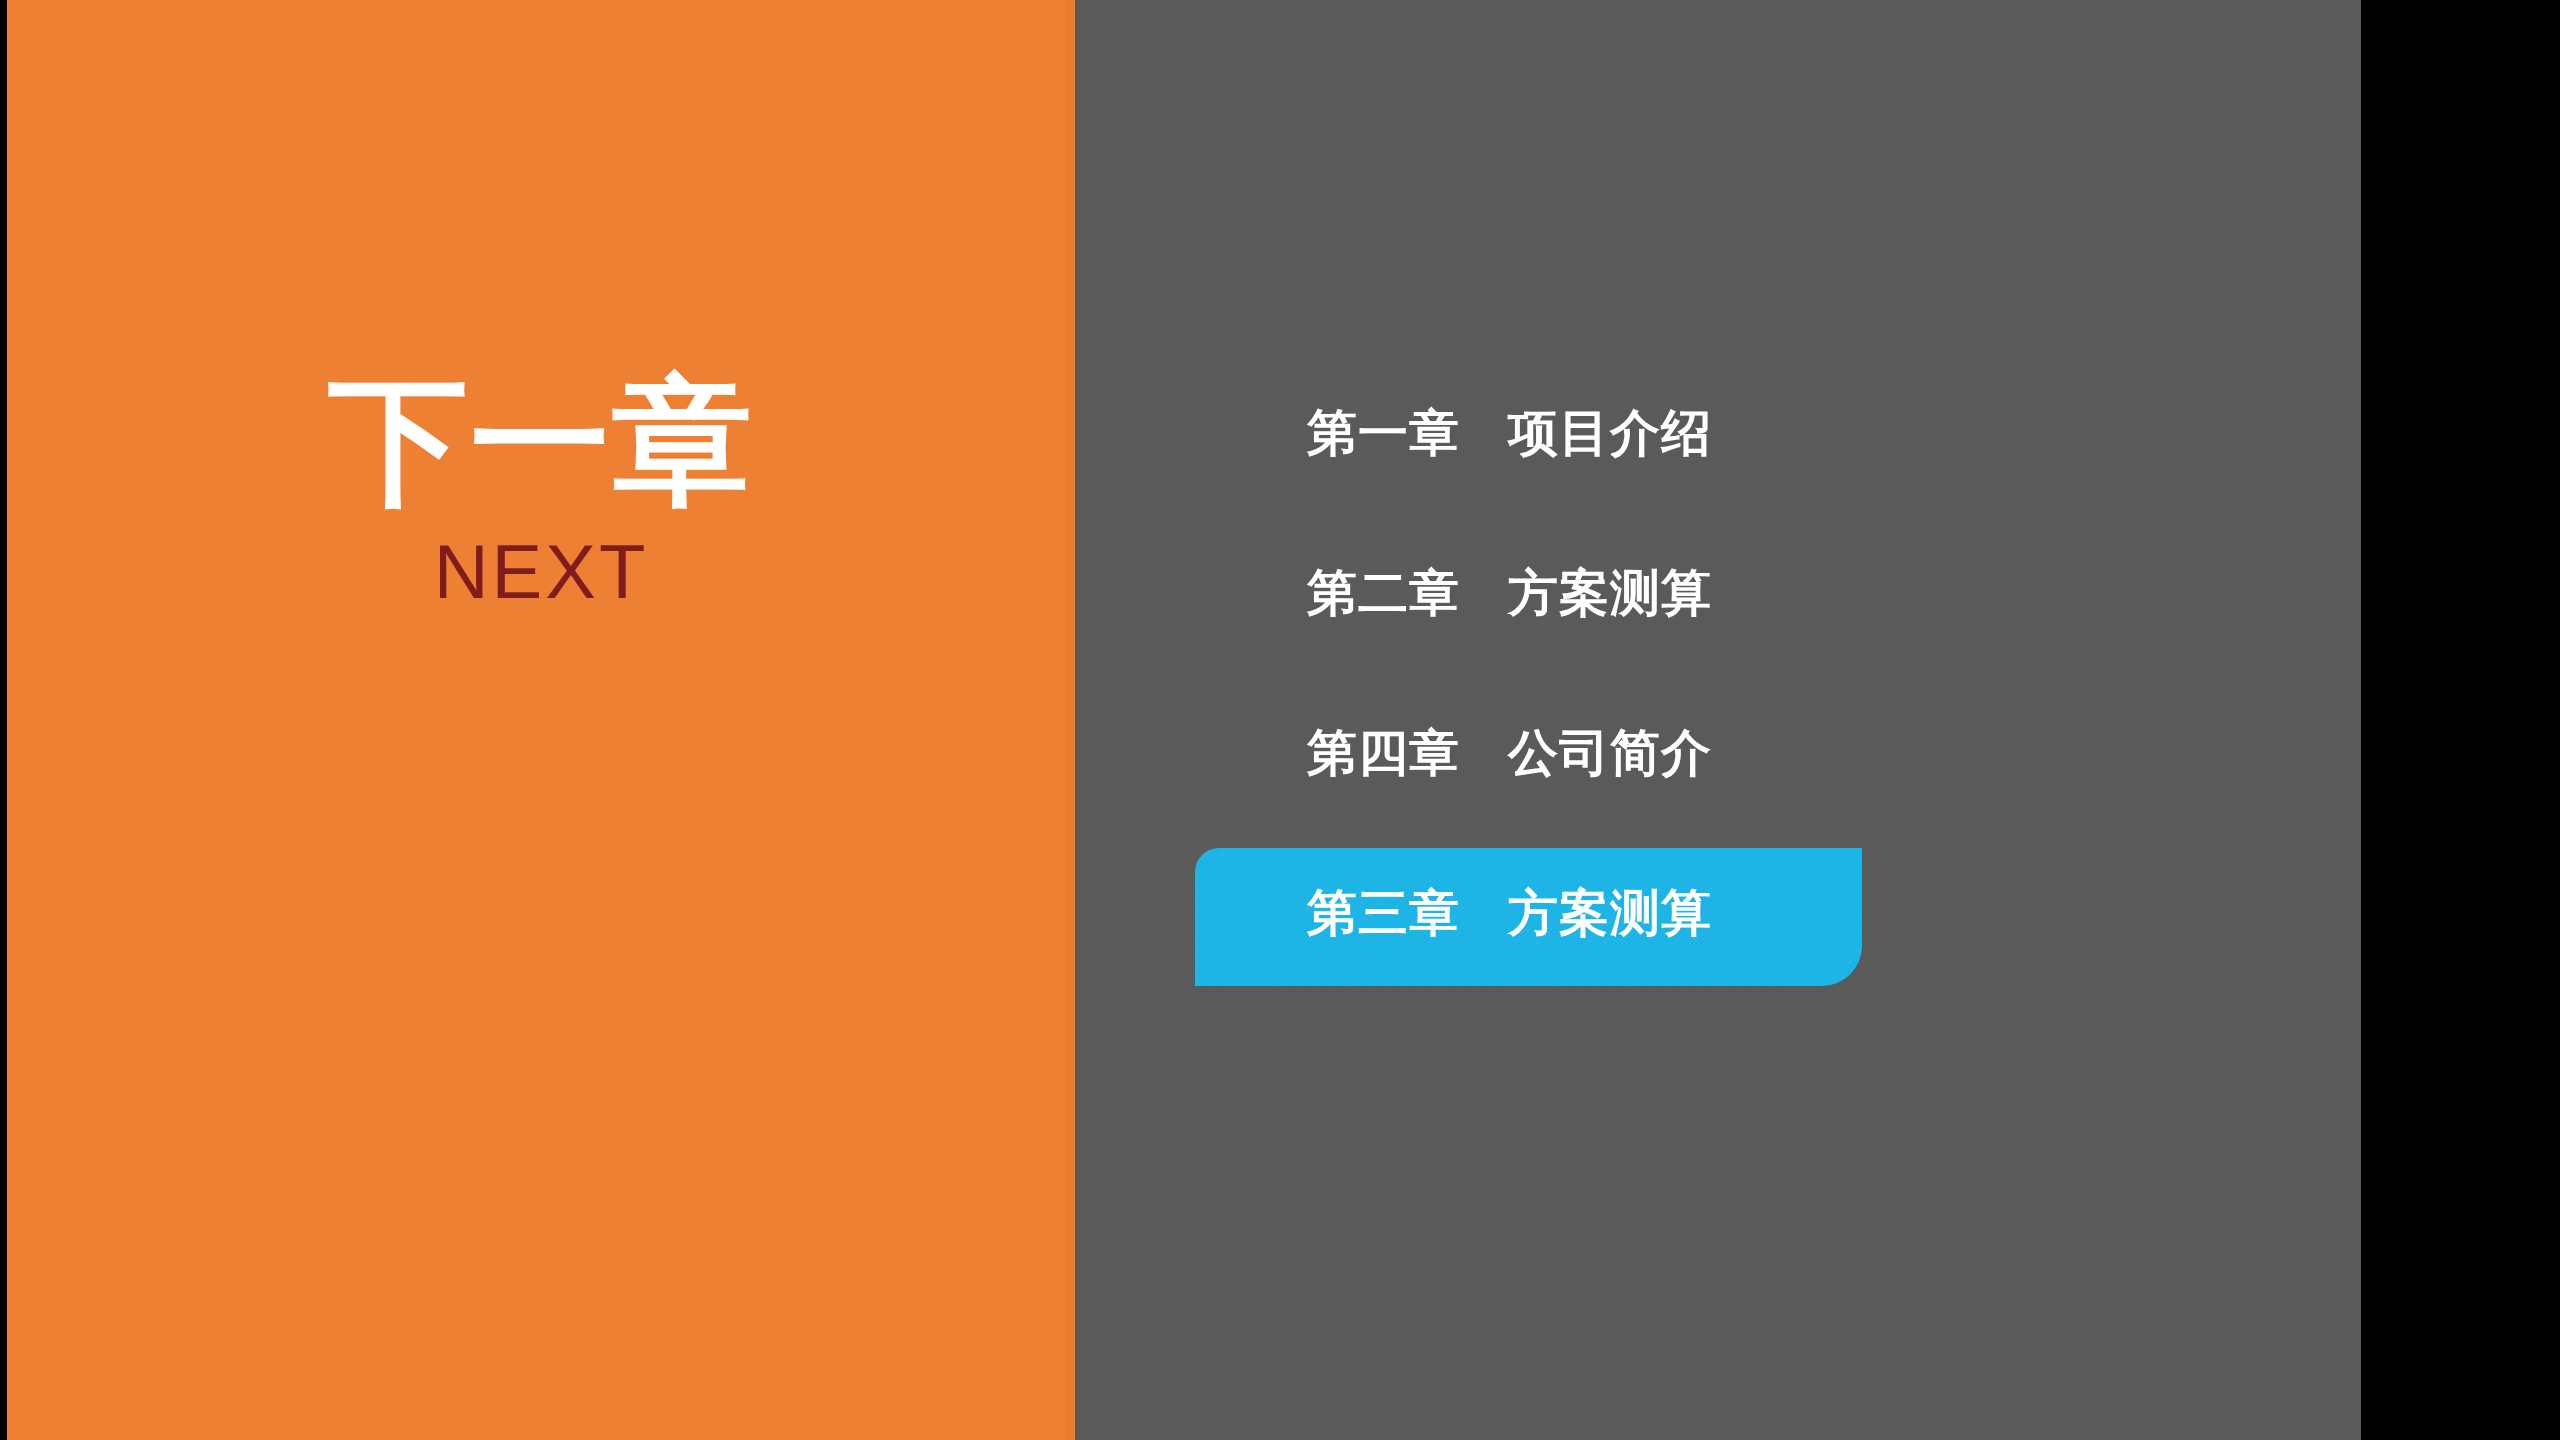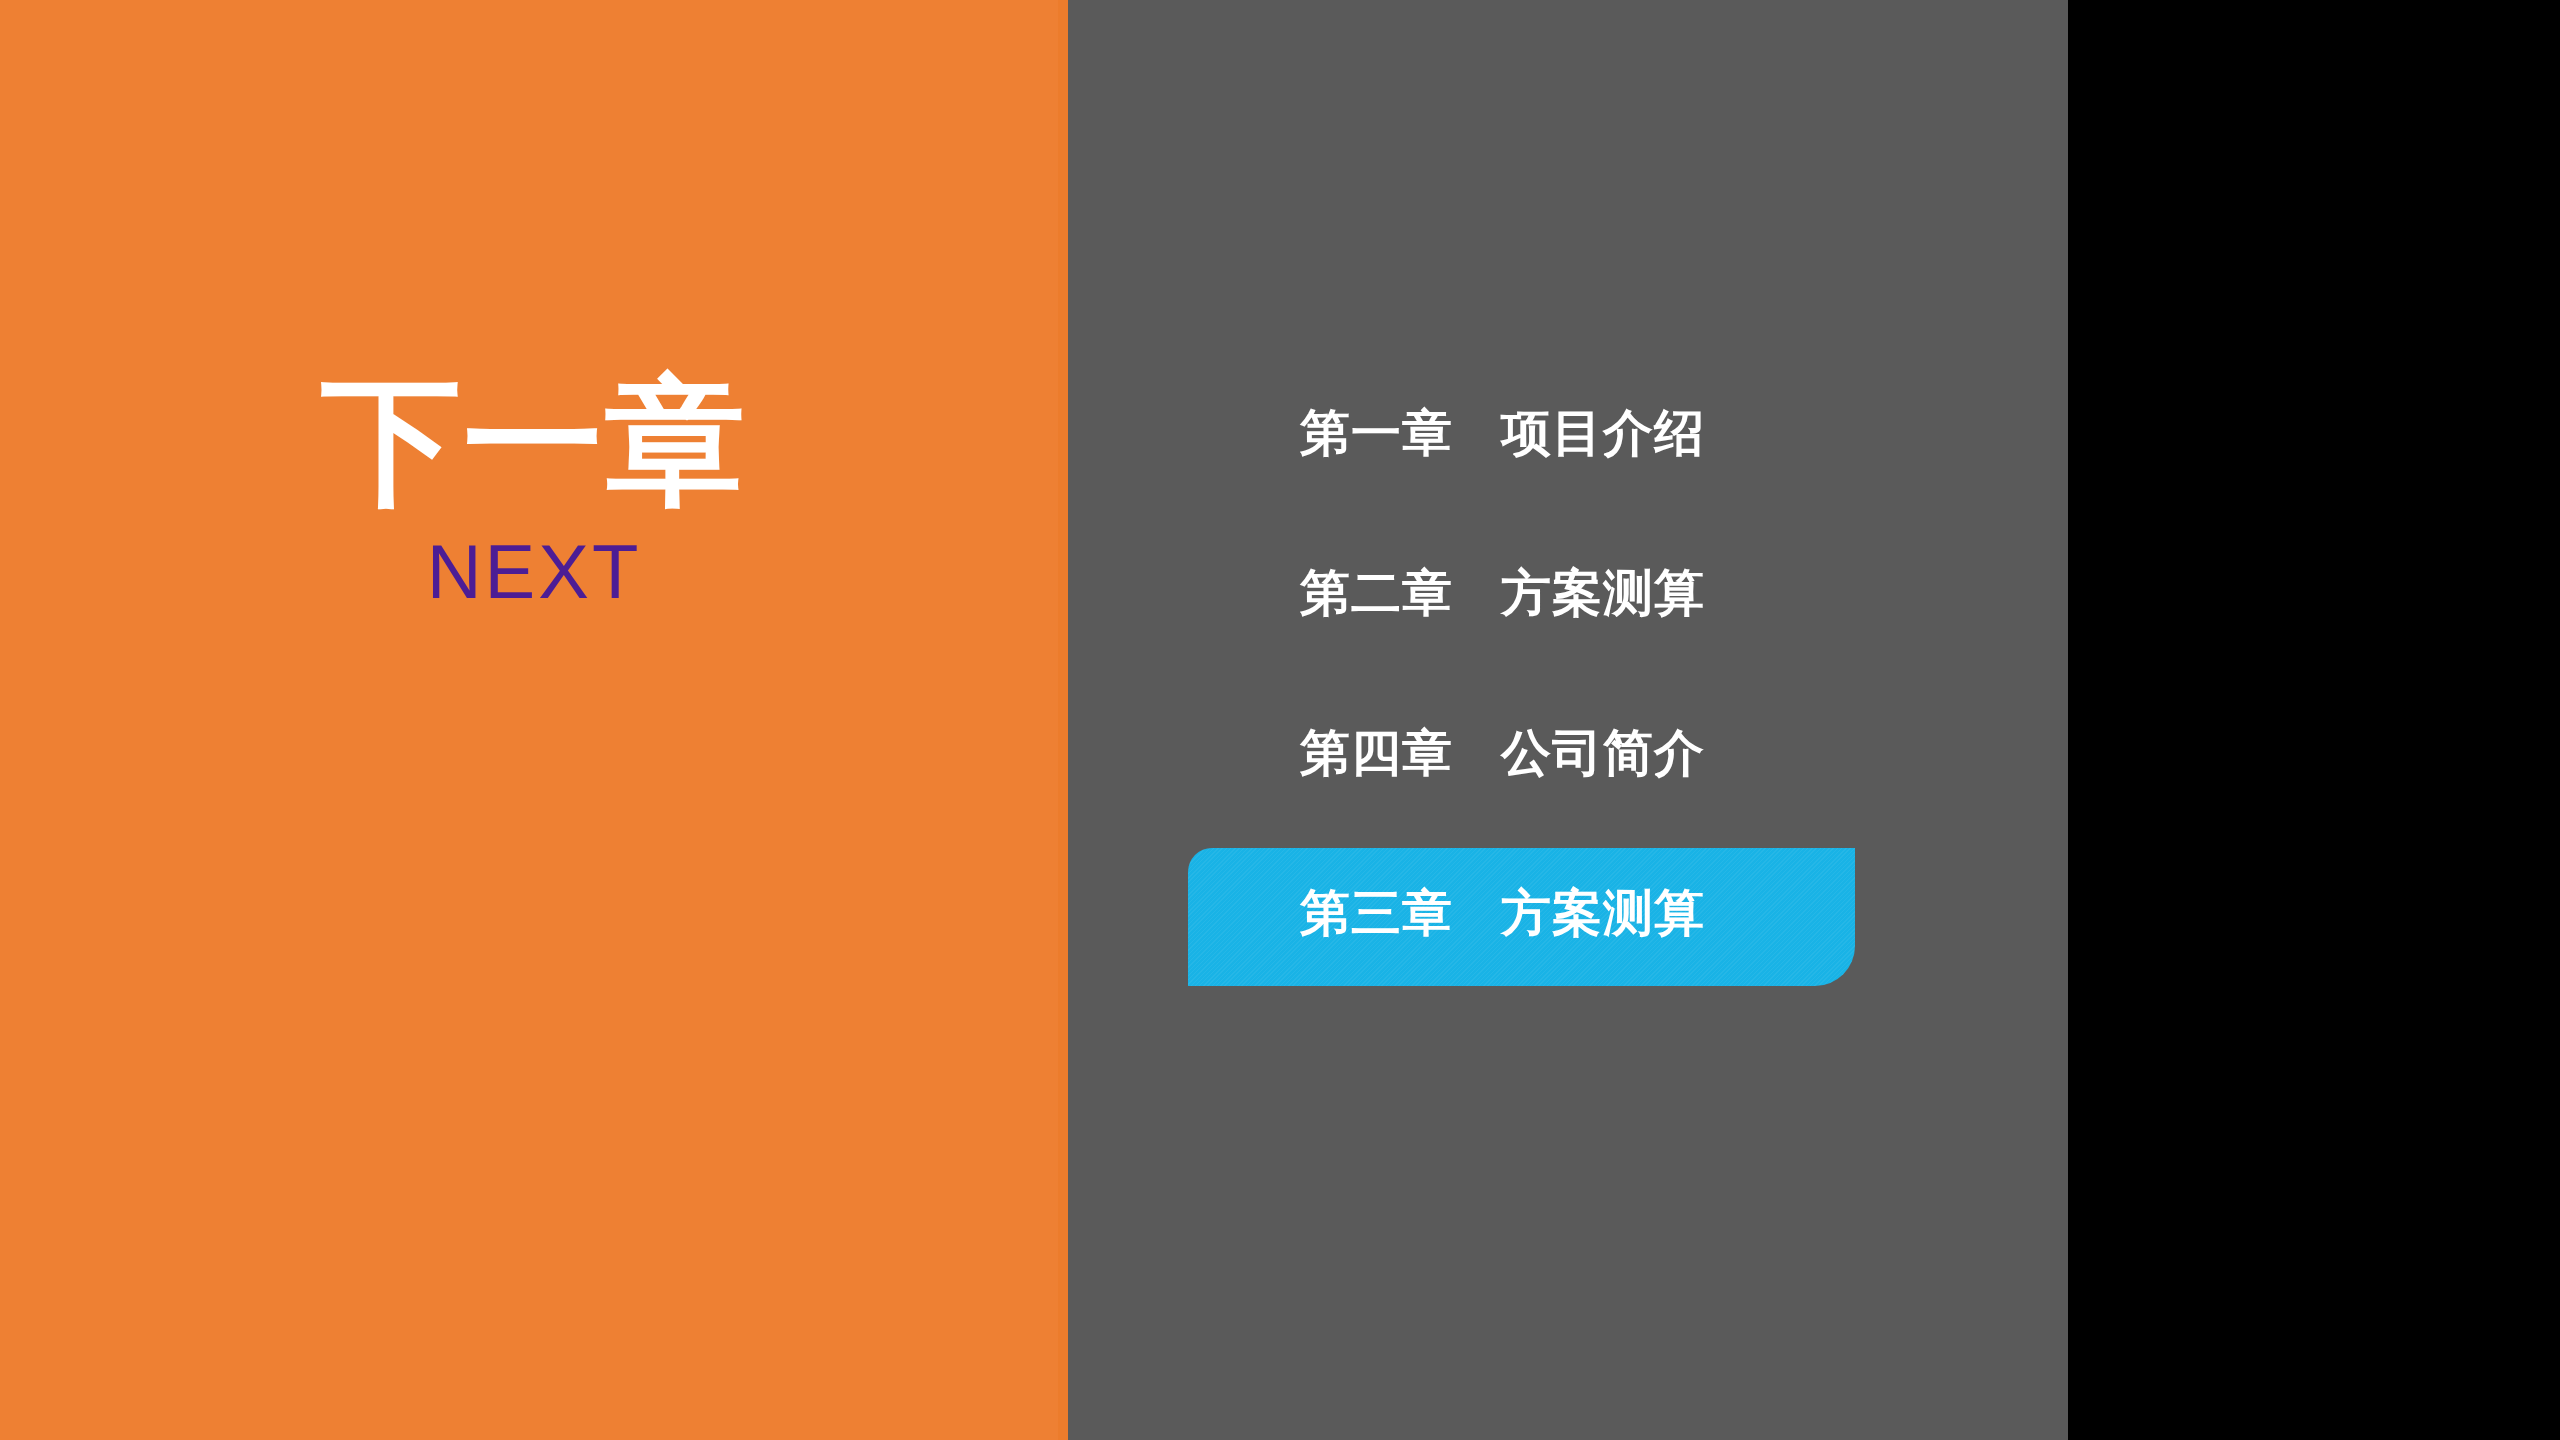--- a/index.html
+++ b/index.html
@@ -7,24 +7,25 @@
     margin: 0;
     padding: 0;
     background: #000;
   }
   body {
     font-family: "Liberation Sans", "DejaVu Sans", sans-serif;
   }
 
   .slide {
     position: relative;
-    width: 2068px;
+    width: 2354px;
     height: 1440px;
     overflow: hidden;
     background: #5a5a5a;
+    margin-left: 7px;
   }
 
   
   .left-panel {
     position: absolute;
     left: 0;
     top: 0;
     width: 1068px;
     height: 1440px;
     background: #ee8033;
@@ -59,21 +60,21 @@
     white-space: nowrap;
     text-indent: 0;
   }
 
   .next-title-en {
     display: block;
     font-family: "Liberation Sans", "DejaVu Sans", sans-serif;
     font-size: 76px;
     font-weight: 300;
     line-height: 1.0;
-    color: #4c1d95;
+    color: #7f1d1d;
     letter-spacing: 3px;
     margin: 22px 0 0 0;
     padding: 0;
     white-space: nowrap;
   }
 
   
   .right-panel {
     position: absolute;
     left: 1068px;

